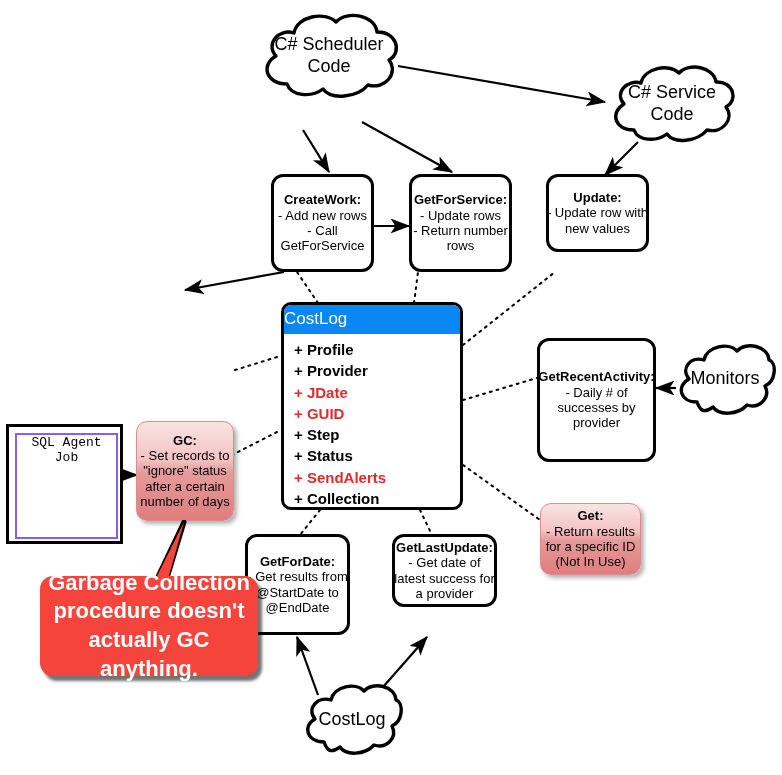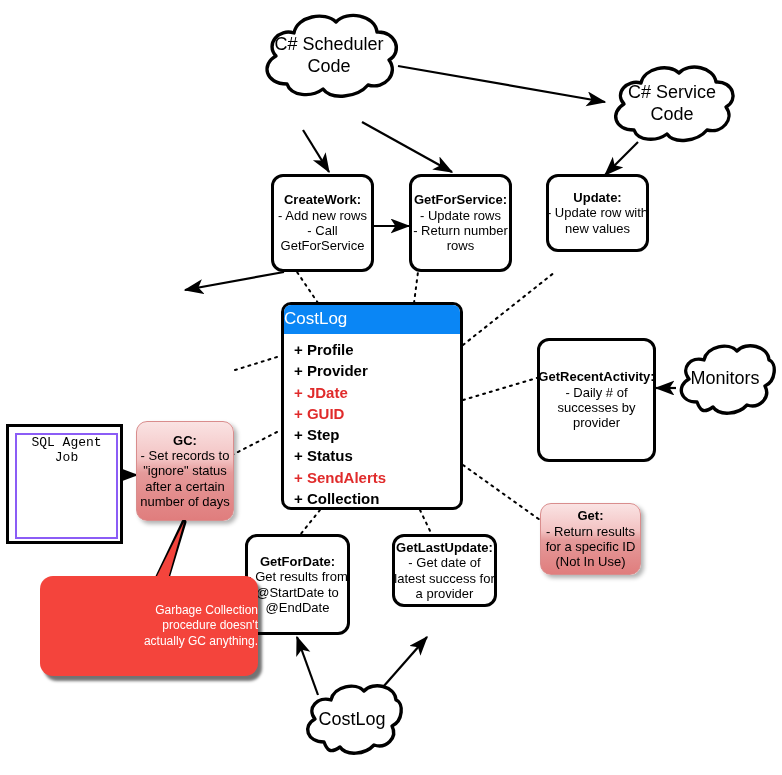--- a/index.html
+++ b/index.html
@@ -50,23 +50,23 @@
   .cloud svg{position:absolute;left:0;top:0;}
   .cloud .cl-label{position:absolute;left:0;top:0;width:100%;height:100%;
                    display:flex;flex-direction:column;align-items:center;
                    justify-content:center;text-align:center;font-size:18px;
                    color:#000;line-height:1.2;}
 
   
   .callout{position:absolute;}
   .callout .cbody{position:absolute;background:#f4443c;border-radius:13px;
                   box-shadow:4px 5px 3px rgba(0,0,0,.55);
-                  color:#fff;font-size:12px;text-align:center;
-                  display:flex;flex-direction:column;align-items:flex-end;
-                  justify-content:center;line-height:1.3;}
+                  color:#fff;font-size:22px;text-align:center;
+                  display:flex;flex-direction:column;align-items:center;
+                  justify-content:center;line-height:1.3;font-weight:bold;}
 </style>
 </head>
 <body>
 
 <div id="stage">
 
   <svg class="links" viewBox="0 0 782 775">
     <defs>
       <marker id="ah" markerWidth="10" markerHeight="10" refX="8.4" refY="3.4" orient="auto" markerUnits="strokeWidth">
         <path d="M0,0 L9,3.4 L0,6.8 L2.2,3.4 z" fill="#000"></path>

